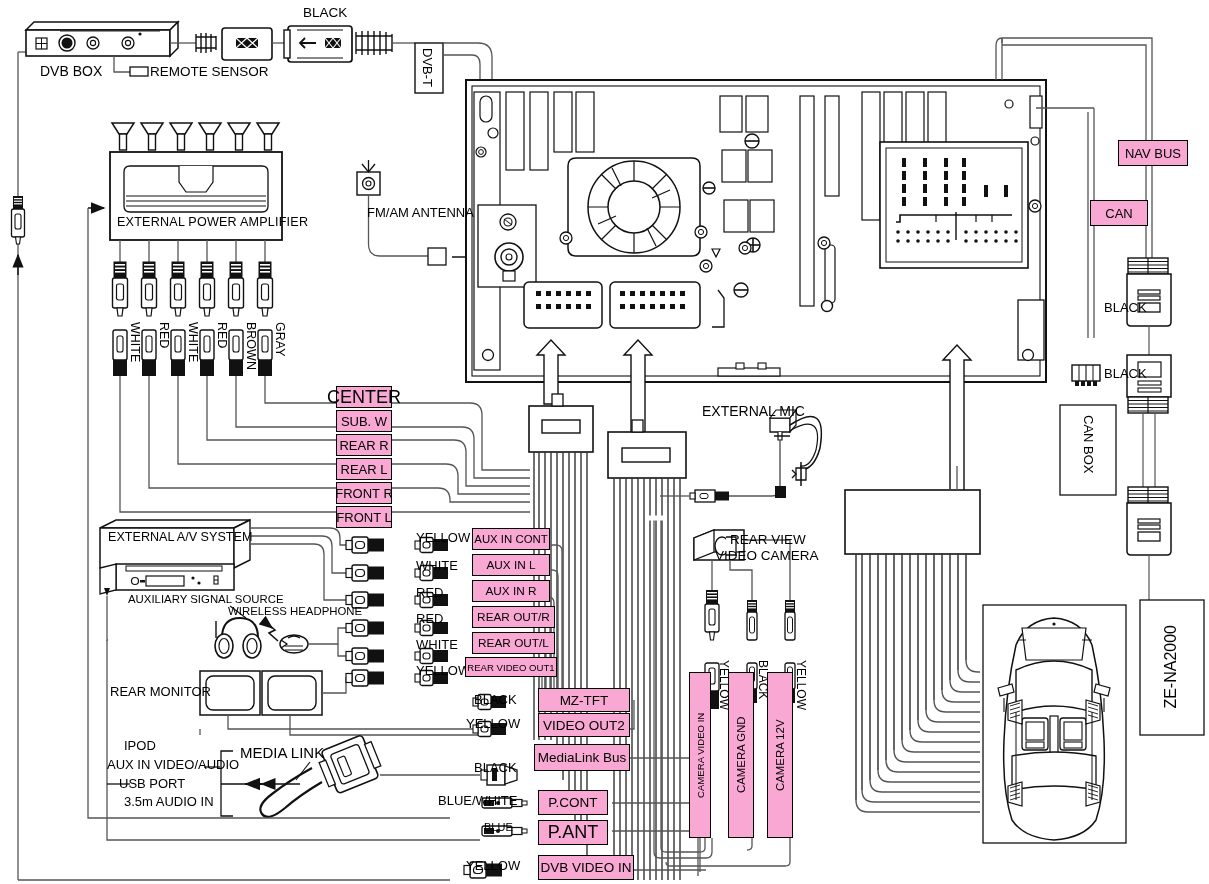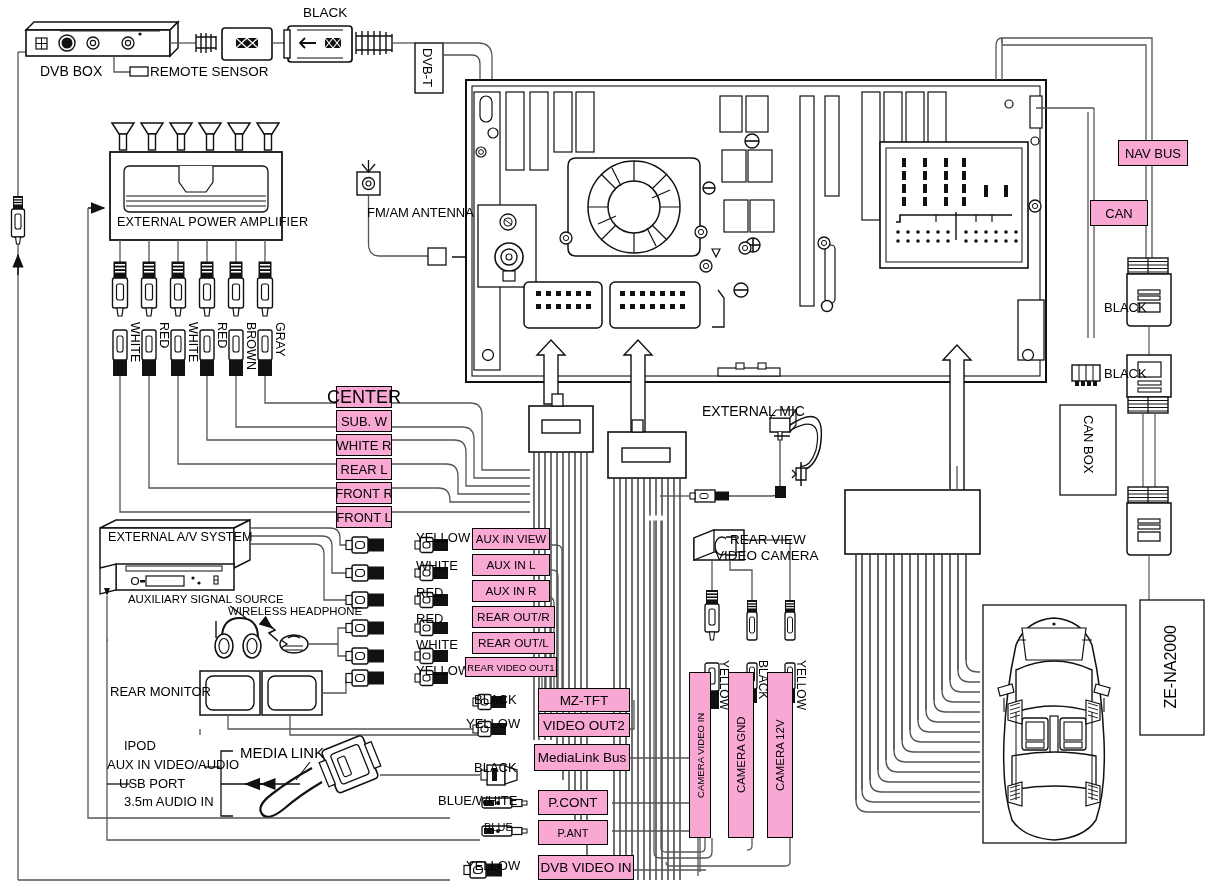--- a/index.html
+++ b/index.html
@@ -945,38 +945,38 @@
 
   <div class="lbl vert" style="left:128px; top:322px; font-size:12.5px;">WHITE</div>
   <div class="lbl vert" style="left:157px; top:322px; font-size:12.5px;">RED</div>
   <div class="lbl vert" style="left:186px; top:322px; font-size:12.5px;">WHITE</div>
   <div class="lbl vert" style="left:215px; top:322px; font-size:12.5px;">RED</div>
   <div class="lbl vert" style="left:244px; top:322px; font-size:12.5px;">BROWN</div>
   <div class="lbl vert" style="left:273px; top:322px; font-size:12.5px;">GRAY</div>
 
   <div class="boxlbl" style="left:336px; top:386px; width:56px; height:22px; font-size:18px;">CENTER</div>
   <div class="boxlbl" style="left:336px; top:410px; width:56px; height:22px; font-size:13px;">SUB. W</div>
-  <div class="boxlbl" style="left:336px; top:434px; width:56px; height:22px; font-size:13px;">WHITE R</div>
+  <div class="boxlbl" style="left:336px; top:434px; width:56px; height:22px; font-size:13px;">REAR R</div>
   <div class="boxlbl" style="left:336px; top:458px; width:56px; height:22px; font-size:13px;">REAR L</div>
   <div class="boxlbl" style="left:336px; top:482px; width:56px; height:22px; font-size:13px;">FRONT R</div>
   <div class="boxlbl" style="left:336px; top:506px; width:56px; height:22px; font-size:13px;">FRONT L</div>
 
   <div class="lbl" style="left:108px; top:531px; font-size:12.6px;">EXTERNAL A/V SYSTEM</div>
   <div class="lbl" style="left:128px; top:594px; font-size:11.4px;text-align:right;">AUXILIARY SIGNAL SOURCE</div>
   <div class="lbl" style="left:228px; top:606px; font-size:11.4px;">WIRELESS HEADPHONE</div>
   <div class="lbl" style="left:110px; top:685px; font-size:13px;">REAR MONITOR</div>
 
   <div class="lbl" style="left:124px; top:739px; font-size:13px;">IPOD</div>
   <div class="lbl" style="left:107px; top:758px; font-size:13px;">AUX IN VIDEO/AUDIO</div>
   <div class="lbl" style="left:119px; top:777px; font-size:13px;">USB PORT</div>
   <div class="lbl" style="left:124px; top:795px; font-size:13px;">3.5m  AUDIO IN</div>
   <div class="lbl" style="left:240px; top:745px; font-size:15px;">MEDIA LINK</div>
 
   <div class="wirelbl" style="left:416px; top:530px; font-size:13px;">YELLOW</div>
-  <div class="boxlbl" style="left:472px; top:528px; width:78px; height:22px; font-size:11.4px;">AUX IN VIEW</div>
+  <div class="boxlbl" style="left:472px; top:528px; width:78px; height:22px; font-size:11.4px;">AUX IN CONT</div>
 
   <div class="wirelbl" style="left:416px; top:558px; font-size:13px;">WHITE</div>
   <div class="boxlbl" style="left:472px; top:554px; width:78px; height:22px; font-size:11.8px;">AUX IN L</div>
 
   <div class="wirelbl" style="left:416px; top:585px; font-size:13px;">RED</div>
   <div class="boxlbl" style="left:472px; top:580px; width:78px; height:22px; font-size:11.8px;">AUX IN R</div>
 
   <div class="wirelbl" style="left:416px; top:611px; font-size:13px;">RED</div>
   <div class="boxlbl" style="left:472px; top:606px; width:83px; height:22px; font-size:11.8px;">REAR OUT/R</div>
 
@@ -992,21 +992,21 @@
   <div class="wirelbl" style="left:466px; top:716px; font-size:13px;">YELLOW</div>
   <div class="boxlbl" style="left:538px; top:713px; width:92px; height:24px; font-size:13.5px;">VIDEO OUT2</div>
 
   <div class="wirelbl" style="left:474px; top:760px; font-size:13px;">BLACK</div>
   <div class="boxlbl" style="left:534px; top:744px; width:96px; height:27px; font-size:13.5px;">MediaLink Bus</div>
 
   <div class="wirelbl" style="left:438px; top:793px; font-size:13px;">BLUE/WHITE</div>
   <div class="boxlbl" style="left:538px; top:790px; width:70px; height:25px; font-size:13.5px;">P.CONT</div>
 
   <div class="wirelbl" style="left:484px; top:821px; font-size:11px;">BLUE</div>
-  <div class="boxlbl" style="left:538px; top:820px; width:70px; height:25px; font-size:11px;">P.ANT</div>
+  <div class="boxlbl" style="left:538px; top:820px; width:70px; height:25px; font-size:18px;">P.ANT</div>
 
   <div class="wirelbl" style="left:466px; top:858px; font-size:13px;">YELLOW</div>
   <div class="boxlbl" style="left:538px; top:855px; width:96px; height:25px; font-size:13.5px;">DVB VIDEO IN</div>
 
   <div class="lbl" style="left:664px; top:404px; font-size:14px;margin-left:38px;">EXTERNAL MIC</div>
 
   <div class="lbl" style="left:730px; top:533px; font-size:13.5px;">REAR VIEW</div>
   <div class="lbl" style="left:715px; top:549px; font-size:13.5px;">VIDEO CAMERA</div>
 
   <div class="lbl vert" style="left:718px; top:660px; font-size:12px;">YELLOW</div>

